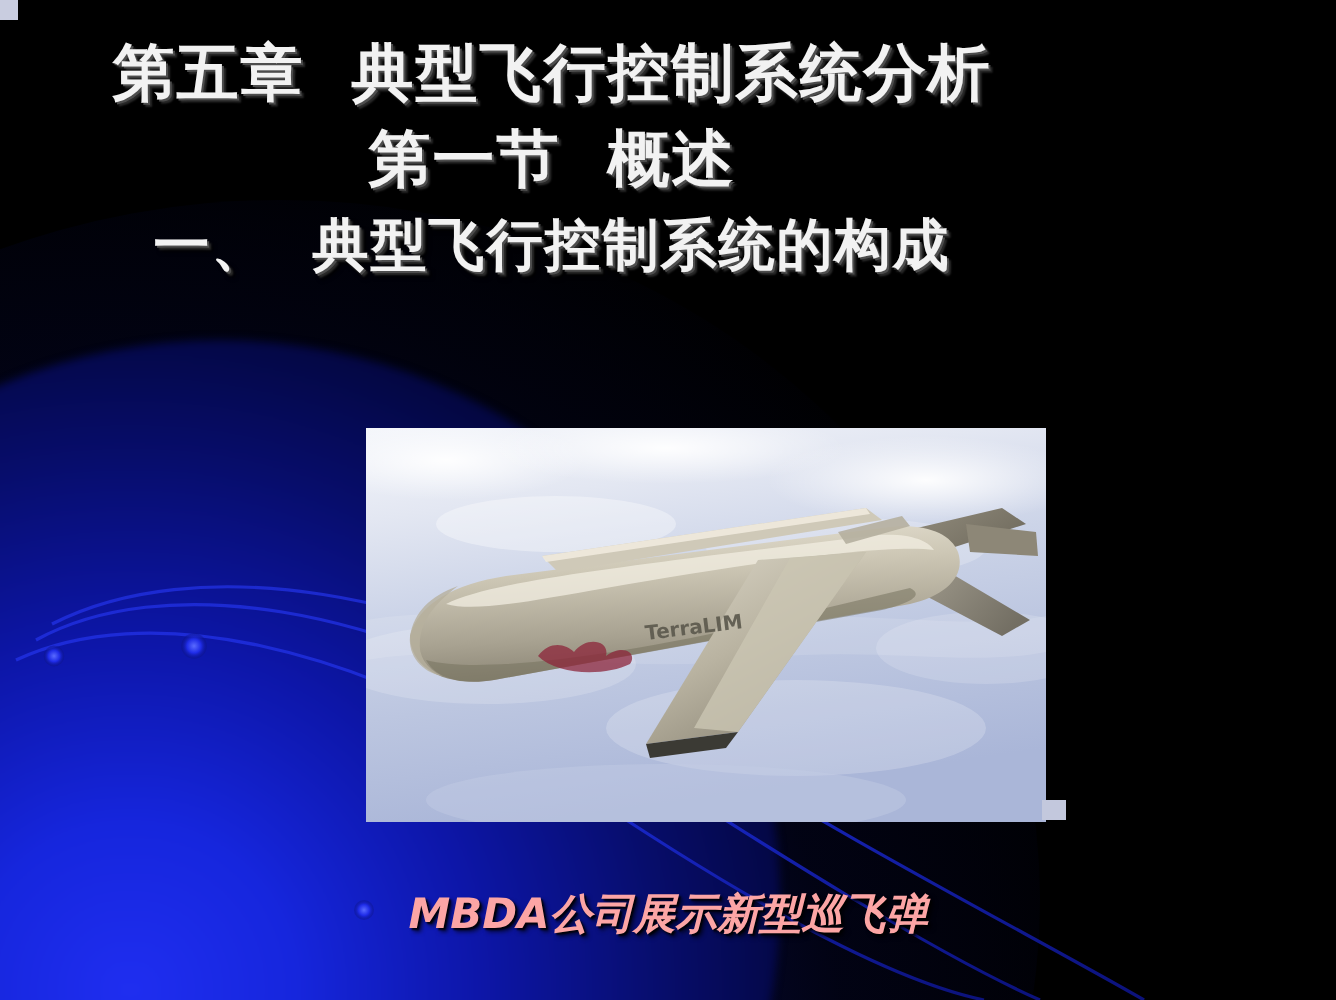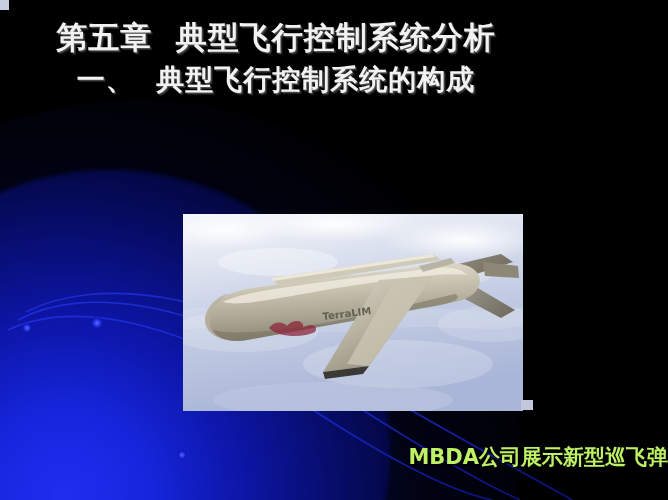--- a/index.html
+++ b/index.html
@@ -124,28 +124,29 @@
     background: #c8cfe3;
   }
   .picture svg { display: block; }
 
   
   .caption {
     position: absolute;
     left: 0;
     top: 443px;
     width: 668px;
-    text-align: right;
+    text-align: center;
     font-family: "DejaVu Sans", "Liberation Sans", sans-serif;
     font-weight: 700;
     font-size: 21px;
-    color: #bef264;
+    color: #fca5a5;
     letter-spacing: 0px;
     text-shadow: 1px 1px 1px rgba(0,0,0,0.9), 2px 2px 2px rgba(0,0,0,0.6);
     white-space: pre;
+    font-style: italic;
   }
 </style>
 </head>
 <body>
 
 <div id="slide">
 
   <div class="bg-glow2"></div>
   <div class="bg-glow"></div>
 
@@ -169,20 +170,21 @@
     </g>
     <circle cx="27" cy="328" r="5.2" fill="url(#dotg)"></circle>
     <circle cx="97" cy="323" r="6.4" fill="url(#dotg)"></circle>
     <circle cx="182" cy="455" r="5.0" fill="url(#dotg)"></circle>
   </svg>
 
   <div class="corner-chip"></div>
 
   <div class="title-block">
     <div class="tline l1">第五章  典型飞行控制系统分析</div>
+    <div class="tline l2">第一节  概述</div>
     <div class="tline l3">一、  典型飞行控制系统的构成</div>
   </div>
 
   <div class="picture">
     <svg viewBox="0 0 340 197" width="340" height="197" preserveAspectRatio="none">
       <defs>
         <linearGradient id="sky" x1="0" y1="0" x2="0.25" y2="1">
           <stop offset="0%" stop-color="#f4f6fb"></stop>
           <stop offset="22%" stop-color="#e3e7f2"></stop>
           <stop offset="46%" stop-color="#ccd4e8"></stop>

